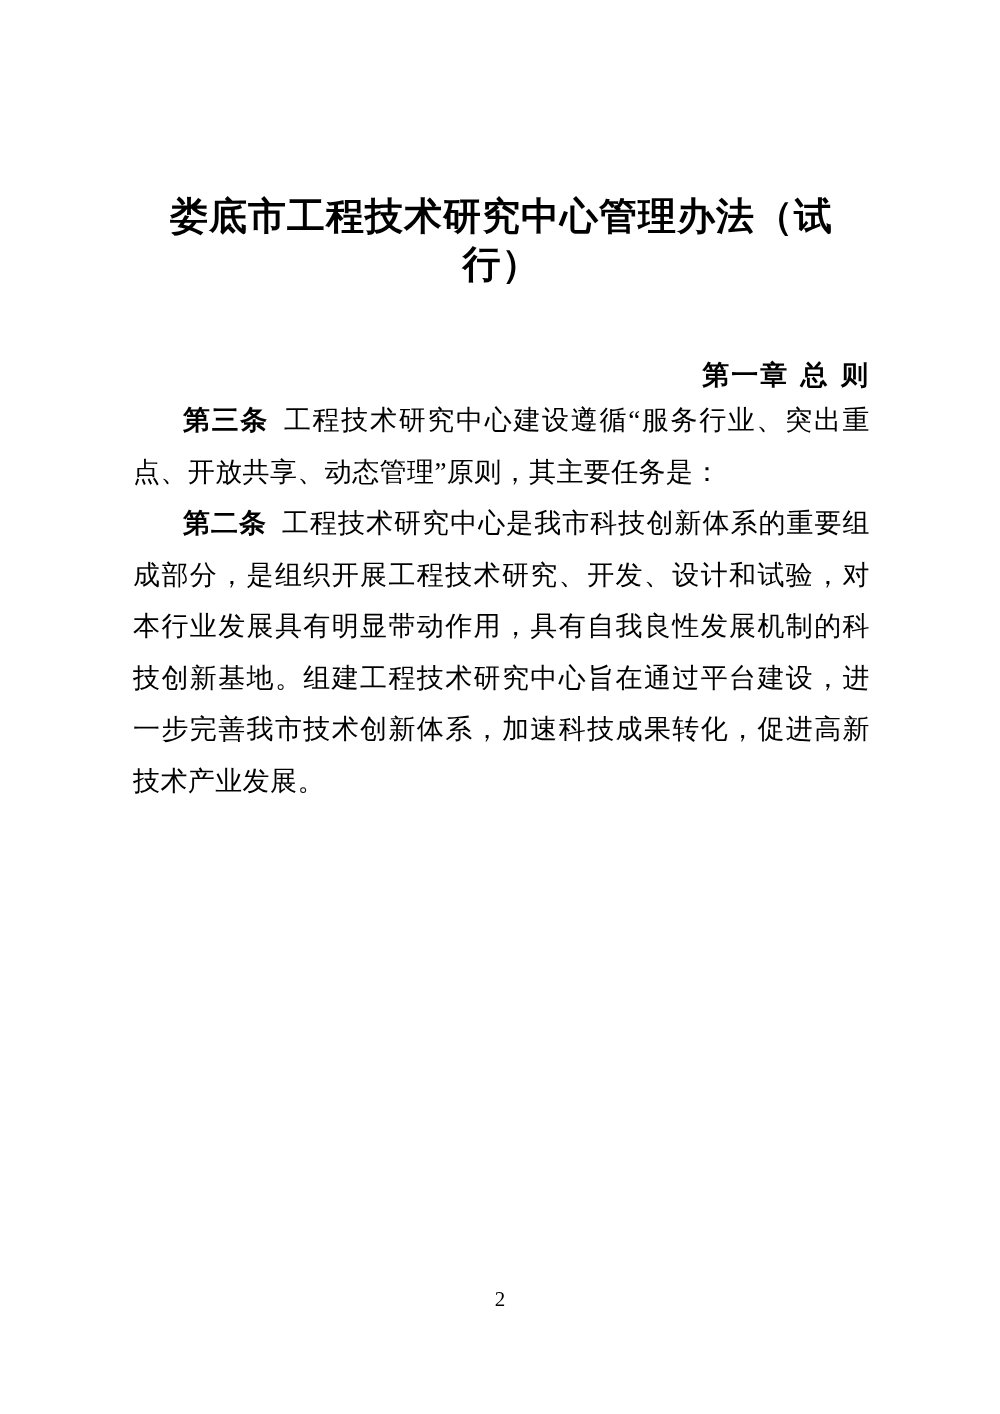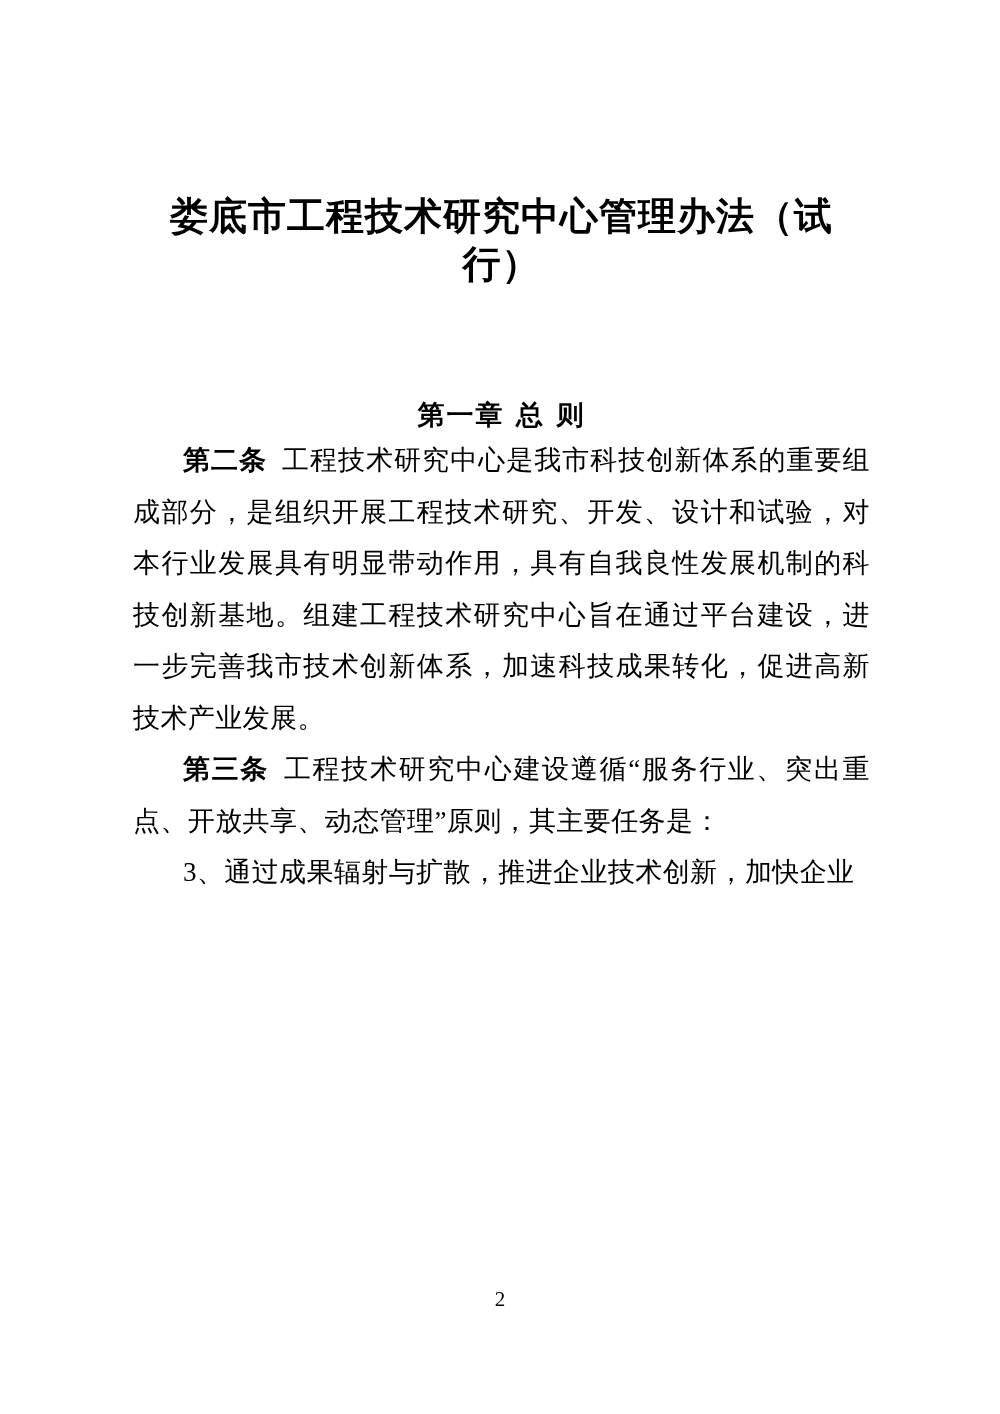--- a/index.html
+++ b/index.html
@@ -23,22 +23,22 @@
   .doc-title {
     padding-top: 192px;
     text-align: center;
     font-weight: bold;
     font-size: 38px;
     line-height: 48px;
     font-family: "DejaVu Serif", "Liberation Serif", serif;
     letter-spacing: 1px;
   }
   .chapter-heading {
-    margin-top: 110px;
-    text-align: center;
+    margin-top: 70px;
+    text-align: right;
     font-weight: bold;
     font-size: 27px;
     line-height: 34px;
     font-family: "DejaVu Sans", "Liberation Sans", sans-serif;
     letter-spacing: 2px;
   }
   .body-text {
     margin-top: 3px;
   }
   .body-text p {
@@ -73,30 +73,27 @@
   <div class="content">
 
     <div class="doc-title">娄底市工程技术研究中心管理办法（试行）</div>
 
     <div class="chapter-heading">第一章 总 则</div>
 
     <div class="body-text">
 
 
       <p>
-        <span class="lead">第二条</span><span>工程技术研究中心是我市科技创新体系的重要组成部分，是组织开展工程技术研究、开发、设计和试验，对本行业发展具有明显带动作用，具有自我良性发展机制的科技创新基地。组建工程技术研究中心旨在通过平台建设，进一步完善我市技术创新体系，加速科技成果转化，促进高新技术产业发展。</span>
+        <span class="lead">第三条</span><span>工程技术研究中心建设遵循“服务行业、突出重点、开放共享、动态管理”原则，其主要任务是：</span>
       </p>
 
       <p>
-        <span class="lead">第三条</span><span>工程技术研究中心建设遵循“服务行业、突出重点、开放共享、动态管理”原则，其主要任务是：</span>
+        <span class="lead">第二条</span><span>工程技术研究中心是我市科技创新体系的重要组成部分，是组织开展工程技术研究、开发、设计和试验，对本行业发展具有明显带动作用，具有自我良性发展机制的科技创新基地。组建工程技术研究中心旨在通过平台建设，进一步完善我市技术创新体系，加速科技成果转化，促进高新技术产业发展。</span>
       </p>
 
 
 
-      <p>
-        <span class="lead"></span><span>3、通过成果辐射与扩散，推进企业技术创新，加快企业</span>
-      </p>
 
     </div>
   </div>
 
   <div class="page-number">2</div>
 </div>
 
 </body></html>

